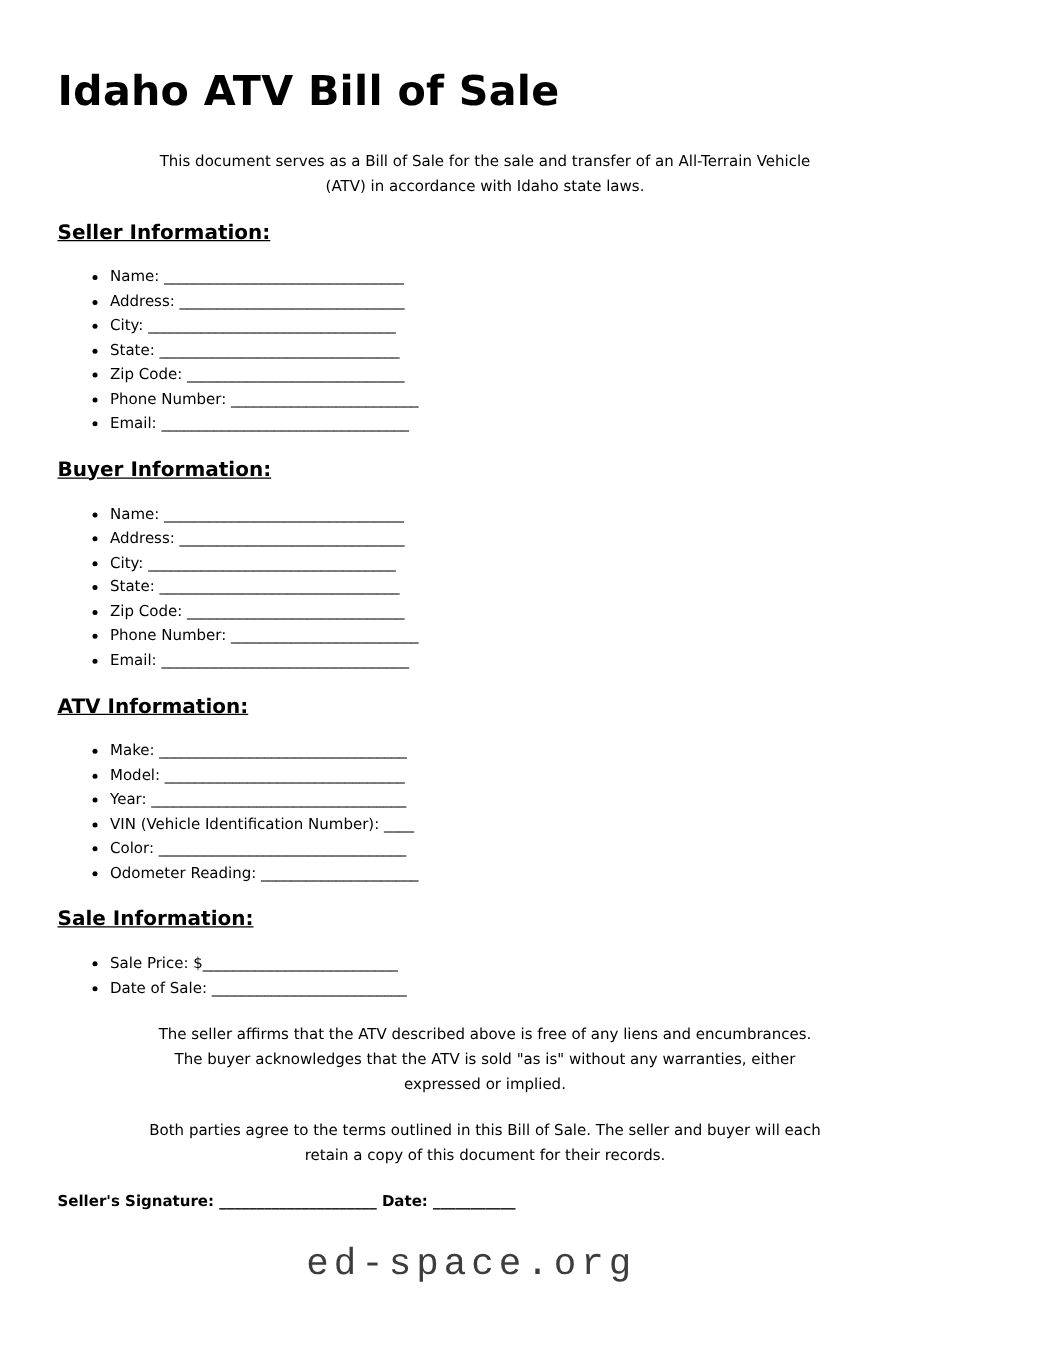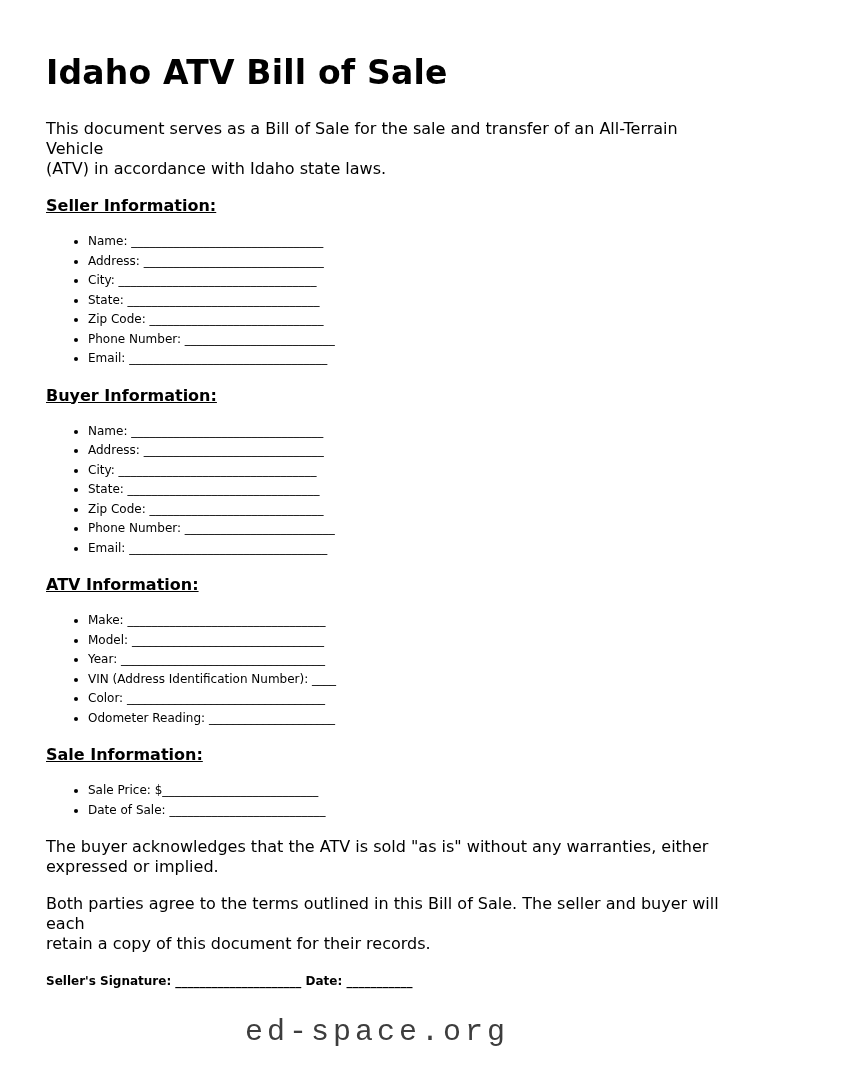--- a/index.html
+++ b/index.html
@@ -18,23 +18,24 @@
     padding: 54px 46px 0 46px;
   }
   h1.doc-title {
     font-size: 33px;
     line-height: 38px;
     margin: 0 0 27px 0;
     font-weight: bold;
     letter-spacing: 0.2px;
   }
   .para {
-    font-size: 16px;
+    font-size: 12px;
     line-height: 20px;
     margin: 17px 0;
+    text-align: center;
   }
   .para .line { display: block; }
   h2.section-heading {
     font-size: 16px;
     line-height: 19px;
     margin: 17px 0;
     font-weight: bold;
     text-decoration: underline;
   }
   ul.field-list {
@@ -94,32 +95,33 @@
     <li>Zip Code: _____________________________</li>
     <li>Phone Number: _________________________</li>
     <li>Email: _________________________________</li>
   </ul>
 
   <h2 class="section-heading">ATV Information:</h2>
   <ul class="field-list">
     <li>Make: _________________________________</li>
     <li>Model: ________________________________</li>
     <li>Year: __________________________________</li>
-    <li>VIN (Address Identification Number): ____</li>
+    <li>VIN (Vehicle Identification Number): ____</li>
     <li>Color: _________________________________</li>
     <li>Odometer Reading: _____________________</li>
   </ul>
 
   <h2 class="section-heading">Sale Information:</h2>
   <ul class="field-list">
     <li>Sale Price: $__________________________</li>
     <li>Date of Sale: __________________________</li>
   </ul>
 
   <div class="para">
+    <span class="line">The seller affirms that the ATV described above is free of any liens and encumbrances.</span>
     <span class="line">The buyer acknowledges that the ATV is sold "as is" without any warranties, either</span>
     <span class="line">expressed or implied.</span>
   </div>
 
   <div class="para">
     <span class="line">Both parties agree to the terms outlined in this Bill of Sale. The seller and buyer will each</span>
     <span class="line">retain a copy of this document for their records.</span>
   </div>
 
   <div class="sig-row">Seller's Signature: _____________________ Date: ___________</div>

